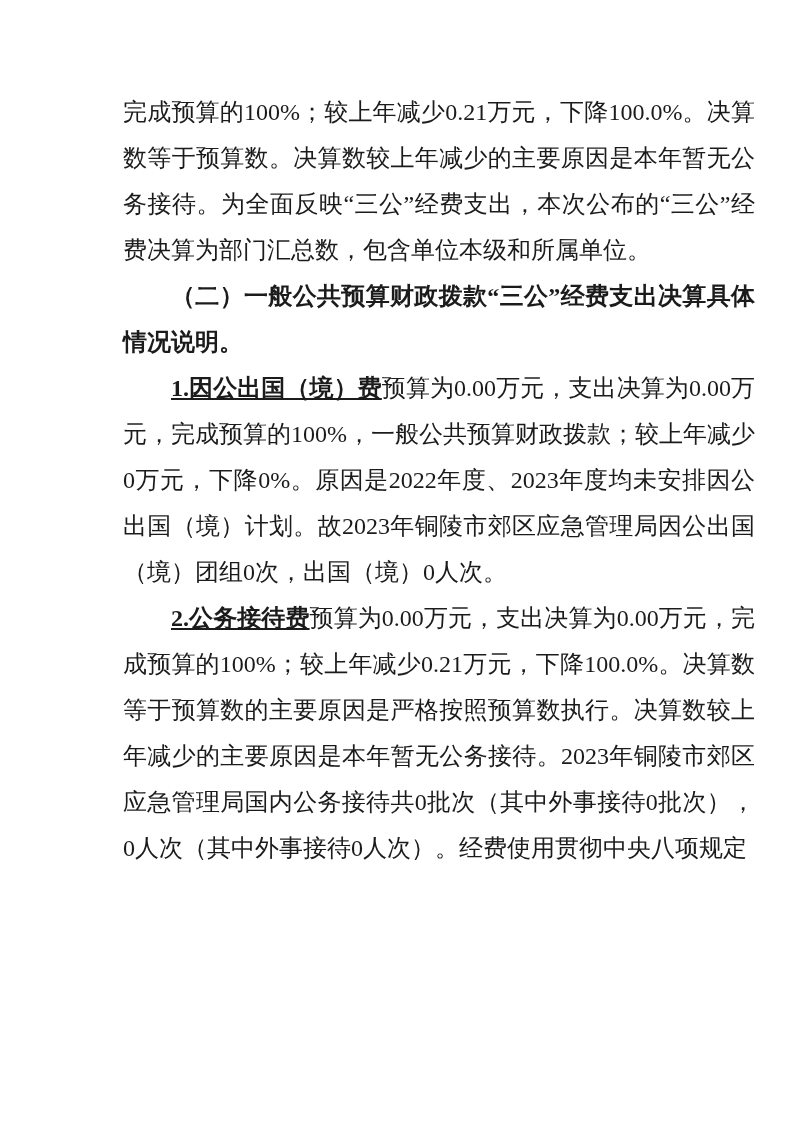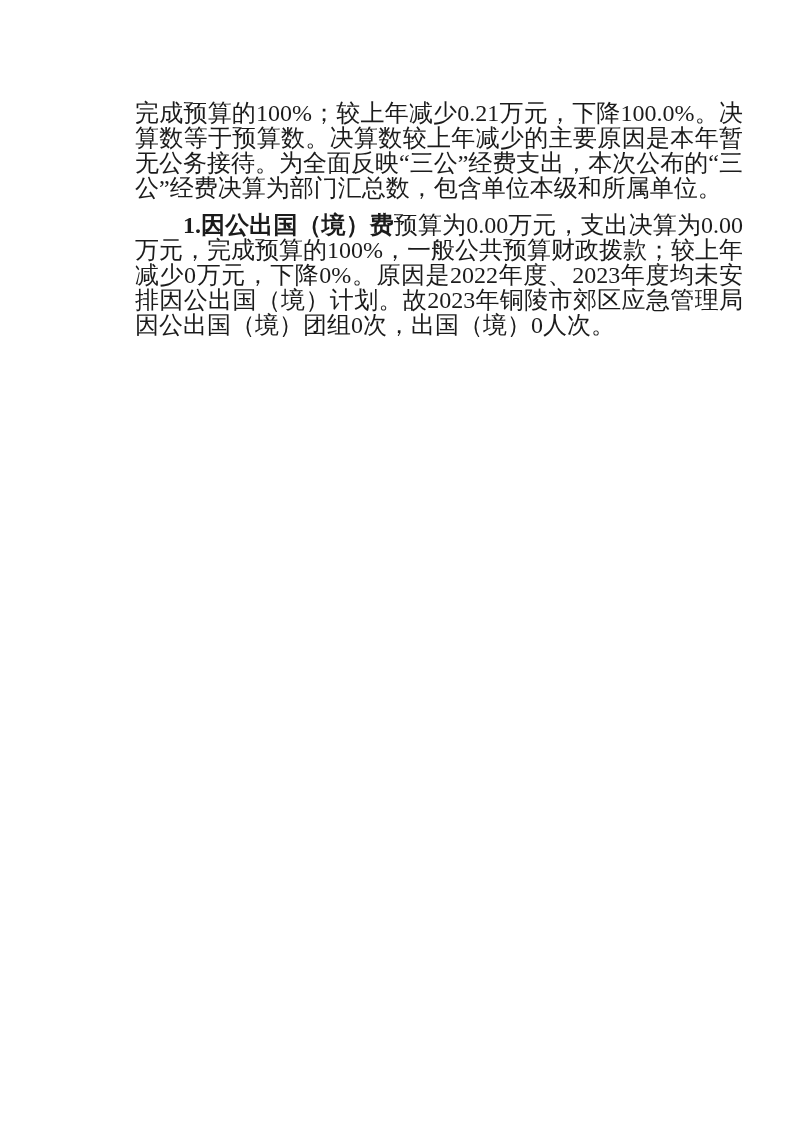--- a/index.html
+++ b/index.html
@@ -15,43 +15,46 @@
     font-family: "Liberation Serif", "DejaVu Serif", serif;
     color: #1b1b1b;
   }
   .page {
     position: absolute;
     top: 89px;
     left: 123px;
     width: 632px;
   }
   .para {
-    margin: 12px;
+    margin: 0;
     font-size: 24px;
-    line-height: 25px;
+    line-height: 46px;
     text-align: justify;
     text-justify: inter-ideograph;
     text-indent: 2em;
     word-break: break-all;
   }
   .no-indent {
     text-indent: 0;
   }
   .heading {
     font-weight: bold;
   }
   .bold {
     font-weight: bold;
+    text-decoration: underline;
   }
 </style>
 </head>
 <body>
 
 <div class="page">
 
   <p class="para no-indent">完成预算的100%；较上年减少0.21万元，下降100.0%。决算数等于预算数。决算数较上年减少的主要原因是本年暂无公务接待。为全面反映“三公”经费支出，本次公布的“三公”经费决算为部门汇总数，包含单位本级和所属单位。</p>
 
+  <p class="para heading">（二）一般公共预算财政拨款“三公”经费支出决算具体情况说明。</p>
 
 
   <p class="para"><span class="bold">1.因公出国（境）费</span><span>预算为0.00万元，支出决算为0.00万元，完成预算的100%，一般公共预算财政拨款；较上年减少0万元，下降0%。原因是2022年度、2023年度均未安排因公出国（境）计划。故2023年铜陵市郊区应急管理局因公出国（境）团组0次，出国（境）0人次。</span></p>
 
+  <p class="para"><span class="bold">2.公务接待费</span><span>预算为0.00万元，支出决算为0.00万元，完成预算的100%；较上年减少0.21万元，下降100.0%。决算数等于预算数的主要原因是严格按照预算数执行。决算数较上年减少的主要原因是本年暂无公务接待。2023年铜陵市郊区应急管理局国内公务接待共0批次（其中外事接待0批次），0人次（其中外事接待0人次）。经费使用贯彻中央八项规定</span></p>
 
 </div>
 
 </body></html>

